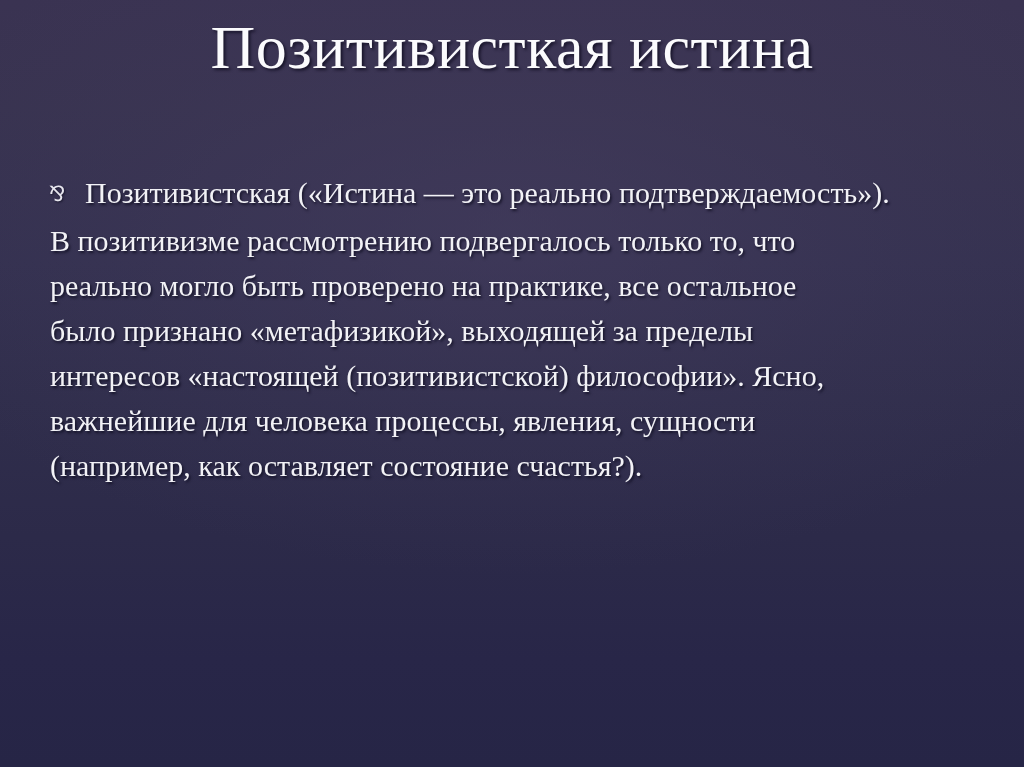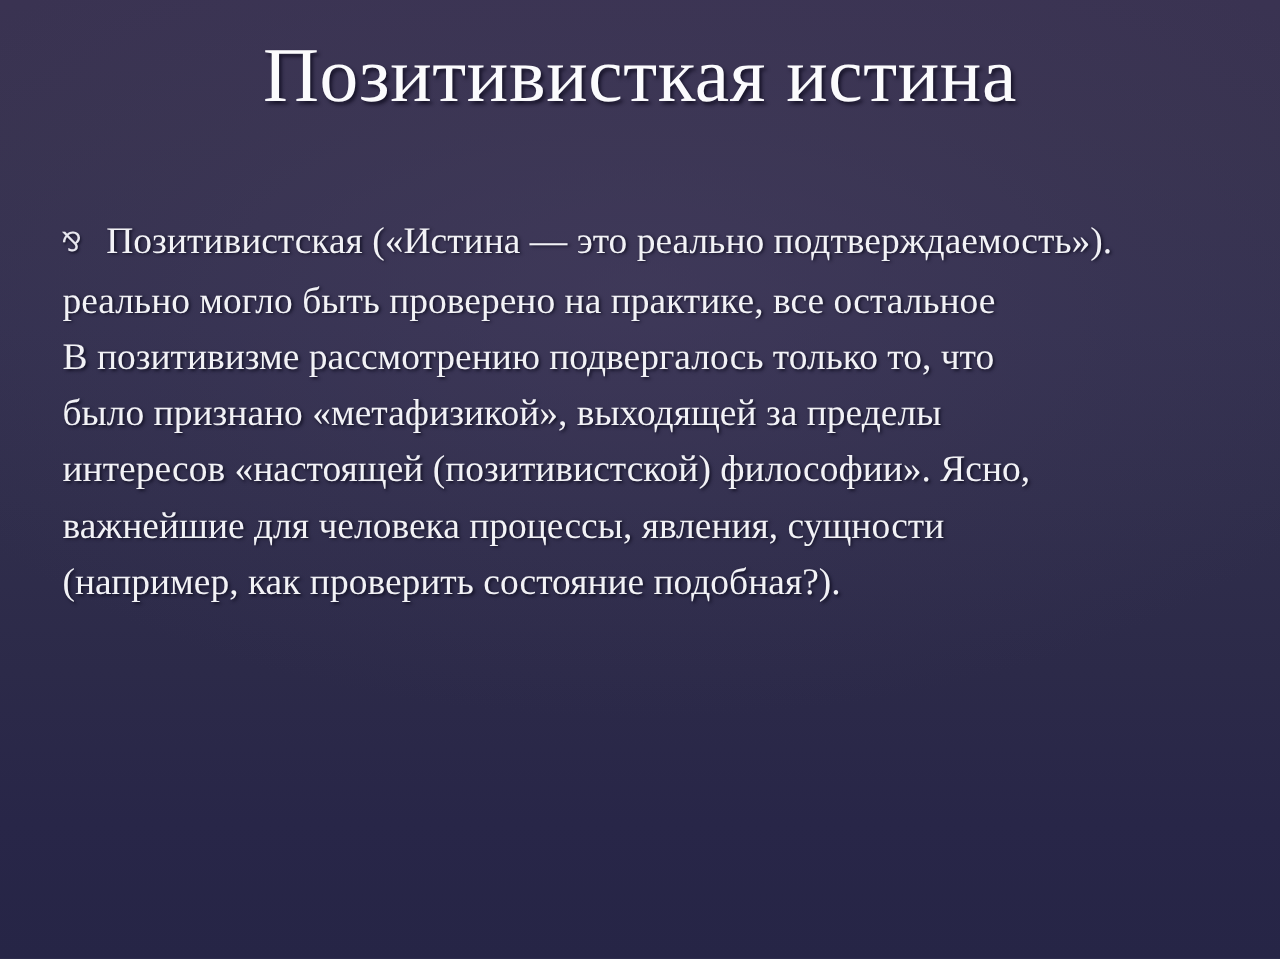--- a/index.html
+++ b/index.html
@@ -35,21 +35,21 @@
                       #2c2a49 70%,
                       #282648 86%,
                       #262546 100%);
     overflow: hidden;
   }
 
   
   #title-block {
     position: absolute;
     left: 60px;
-    top: 28px;
+    top: 14px;
     width: 904px;
     text-align: center;
   }
 
   #slide-title {
     margin: 0;
     font-family: "Liberation Serif", "DejaVu Serif", serif;
     font-weight: normal;
     font-size: 62px;
     line-height: 1.08;
@@ -119,22 +119,22 @@
 
     <div class="bullet-row">
       <span class="bullet-marker">⅋</span>
       <span class="bullet-text">
         <span class="pline">Позитивистская («Истина — это реально</span>
         <span class="pline">подтверждаемость»).</span>
       </span>
     </div>
 
     <p id="paragraph">
+      <span class="pline">В позитивизме рассмотрению подвергалось только то, что</span>
       <span class="pline">реально могло быть проверено на практике, все остальное</span>
-      <span class="pline">В позитивизме рассмотрению подвергалось только то, что</span>
       <span class="pline">было признано «метафизикой», выходящей за пределы</span>
       <span class="pline">интересов «настоящей (позитивистской) философии». Ясно,</span>
       <span class="pline">важнейшие для человека процессы, явления, сущности</span>
-      <span class="pline">(например, как проверить состояние подобная?).</span>
+      <span class="pline">(например, как оставляет состояние счастья?).</span>
     </p>
 
   </div>
 </div>
 
 </body></html>

